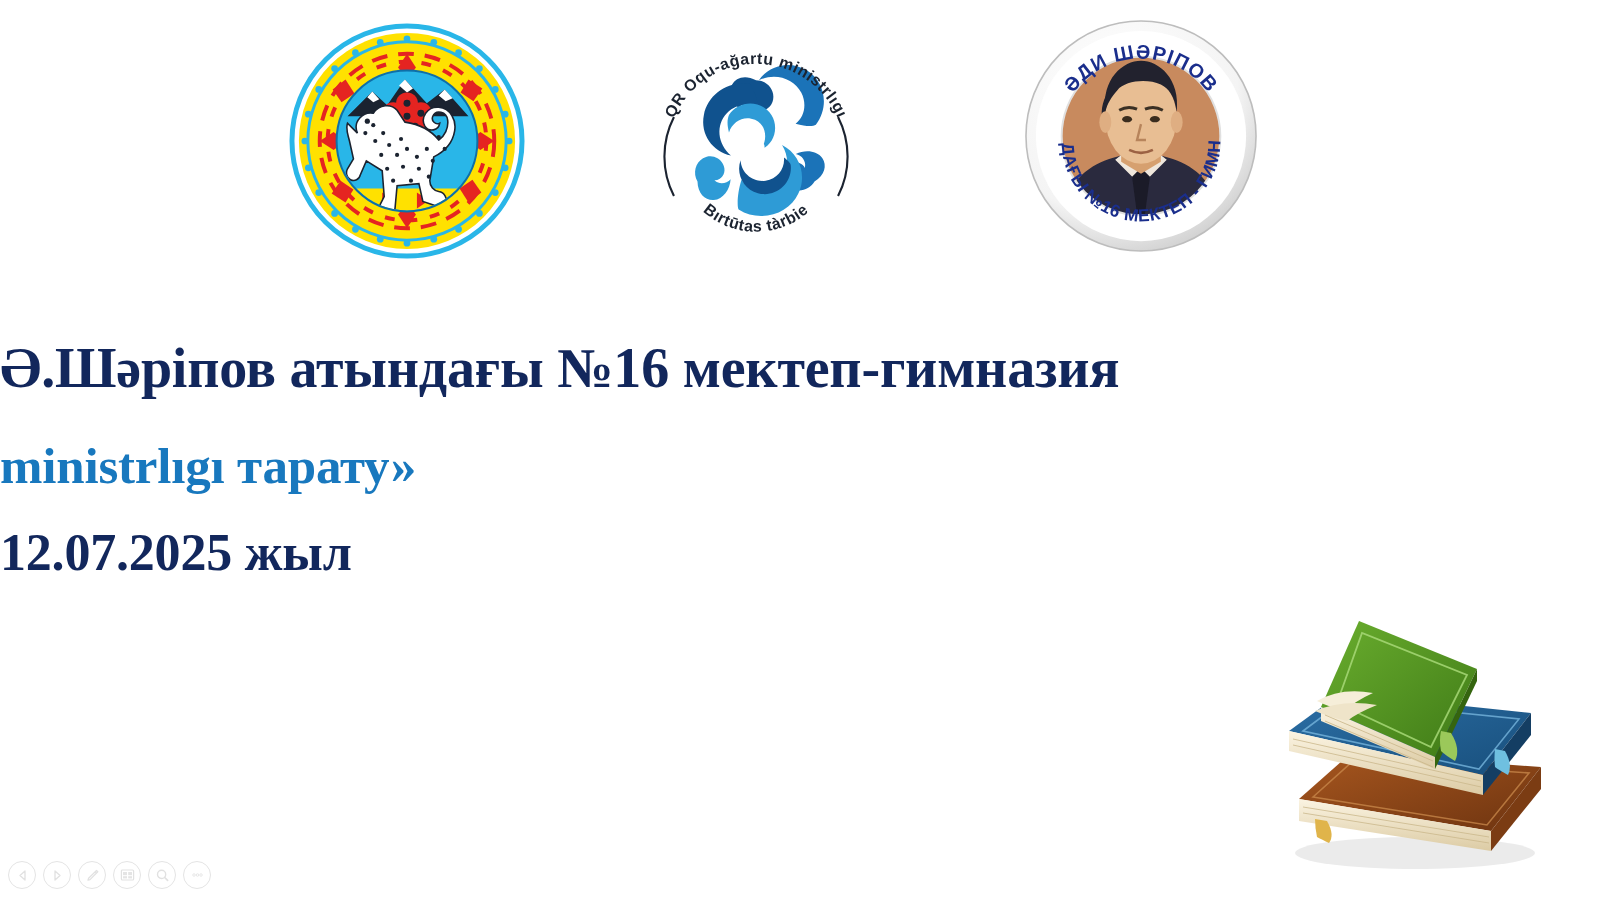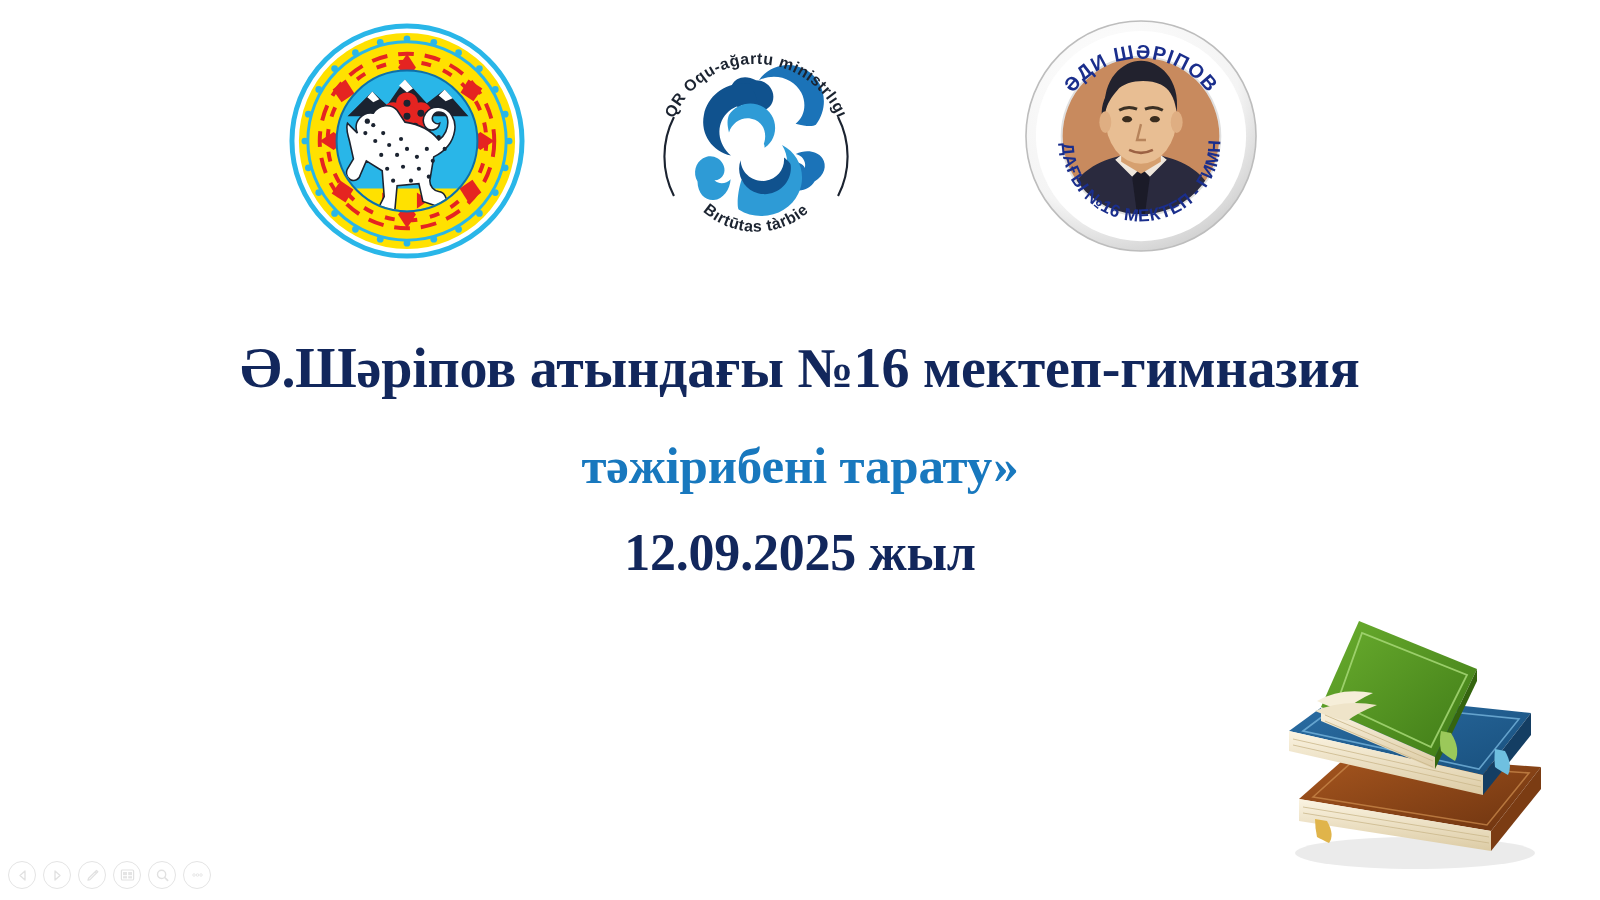--- a/index.html
+++ b/index.html
@@ -35,21 +35,20 @@
   #logo-almaty  { left: 288px; top: 22px;  width: 238px; height: 238px; }
   #logo-ministry{ left: 645px; top: 32px;  width: 222px; height: 222px; }
   #logo-school  { left: 1022px; top: 12px; width: 238px; height: 250px; }
 
   
   .text-block {
     position: absolute;
     top: 330px;
     left: 0;
     width: 1600px;
-    text-align: center;
   }
   .line {
     display: block;
     white-space: nowrap;
     font-weight: bold;
     letter-spacing: -0.2px;
   }
   .line-title {
     font-size: 56px;
     color: #12275C;
@@ -333,22 +332,22 @@
         </text>
         <text font-family="'Liberation Sans', sans-serif" font-size="17.5" font-weight="bold" fill="#1A2E8C" letter-spacing="0.6">
           <textPath href="#badgeBot" startOffset="50%" text-anchor="middle">АТЫНДАҒЫ №16 МЕКТЕП - ГИМНАЗИЯ</textPath>
         </text>
       </svg>
     </div>
   </div>
 
   <div class="text-block">
     <span class="line line-title">Ә.Шәріпов атындағы №16 мектеп-гимназия</span>
-    <span class="line line-sub">тәжірибені тарату»</span>
-    <span class="line line-date">12.09.2025 жыл</span>
+    <span class="line line-sub">ministrlıgı тарату»</span>
+    <span class="line line-date">12.07.2025 жыл</span>
   </div>
 
   <div id="books">
     <svg viewBox="0 0 320 290" width="320" height="290">
       <defs>
         <linearGradient id="brown1" x1="0" y1="0" x2="1" y2="1">
           <stop offset="0%" stop-color="#A8571F"></stop>
             <stop offset="100%" stop-color="#6E3410"></stop>
         </linearGradient>
         <linearGradient id="blue1" x1="0" y1="0" x2="1" y2="1">

